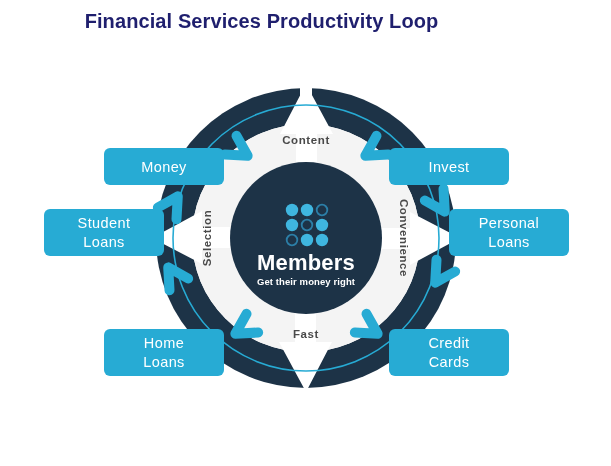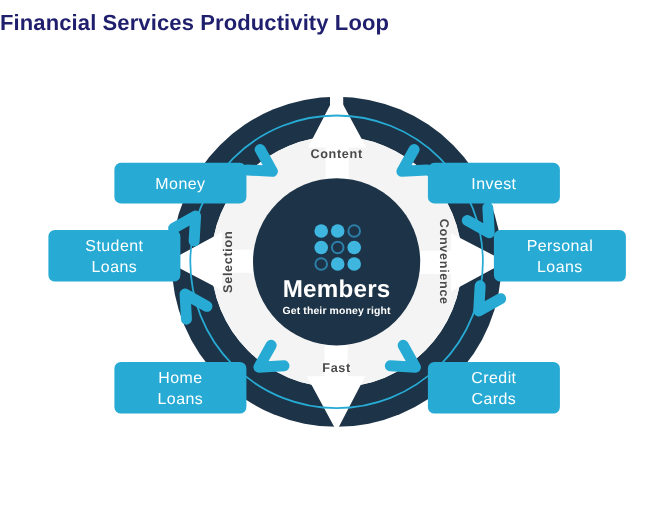--- a/index.html
+++ b/index.html
@@ -12,21 +12,21 @@
     background: #ffffff;
     font-family: "Liberation Sans", sans-serif;
     overflow: hidden;
     position: relative;
   }
   #page-title {
     position: absolute;
     top: 10px;
     left: 0;
     width: 523px;
-    text-align: left;
+    text-align: center;
     font-size: 20px;
     font-weight: bold;
     color: #1f1f6e;
     letter-spacing: 0.1px;
   }
   #diagram {
     position: absolute;
     left: 0;
     top: 48px;
     width: 611px;

